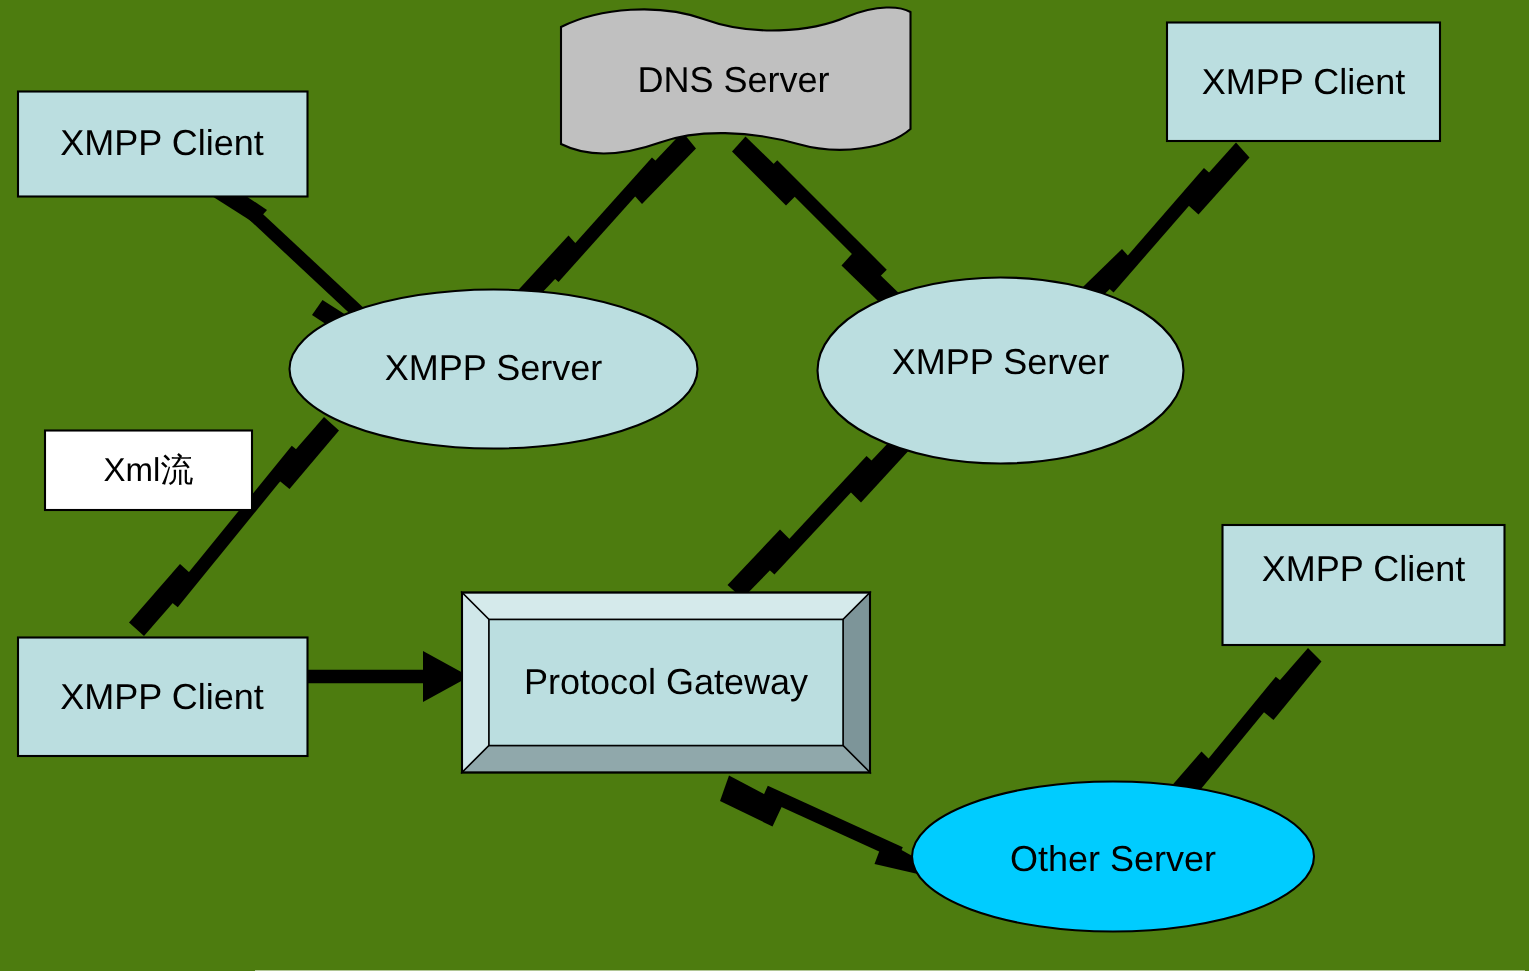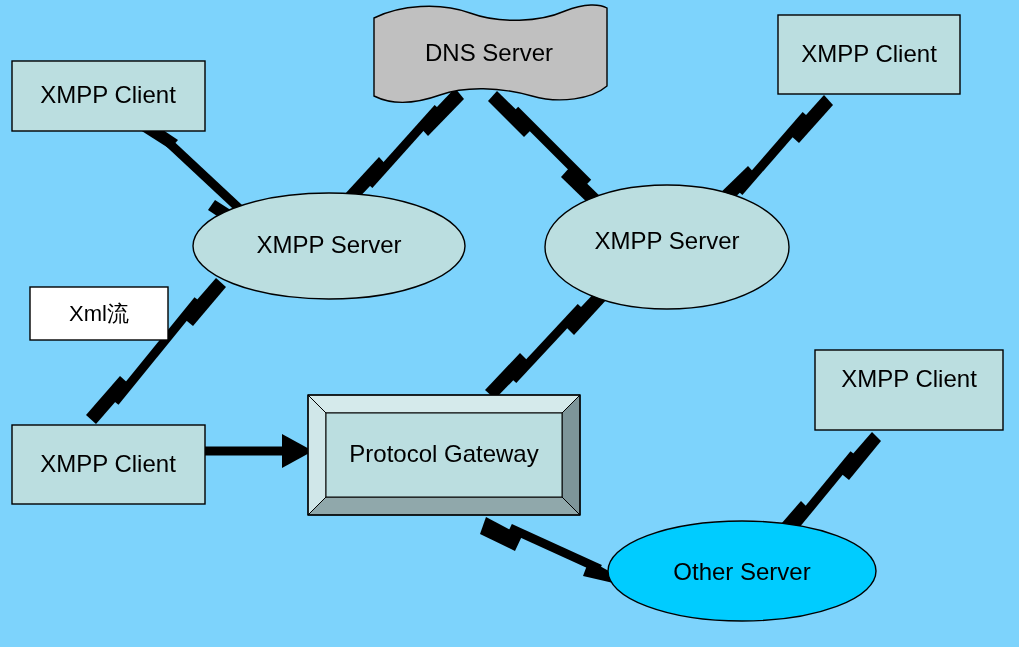--- a/index.html
+++ b/index.html
@@ -7,21 +7,21 @@
     padding: 0;
     background: #ffffff;
   }
   body {
     font-family: "Liberation Sans", sans-serif;
   }
   #diagram-root {
     position: relative;
     width: 1019px;
     height: 647px;
-    background: #7dd3fc;
+    background: #4d7c0f;
     overflow: hidden;
   }
   svg.canvas {
     position: absolute;
     top: 0;
     left: 0;
     width: 1019px;
     height: 647px;
   }
   .node-label {

